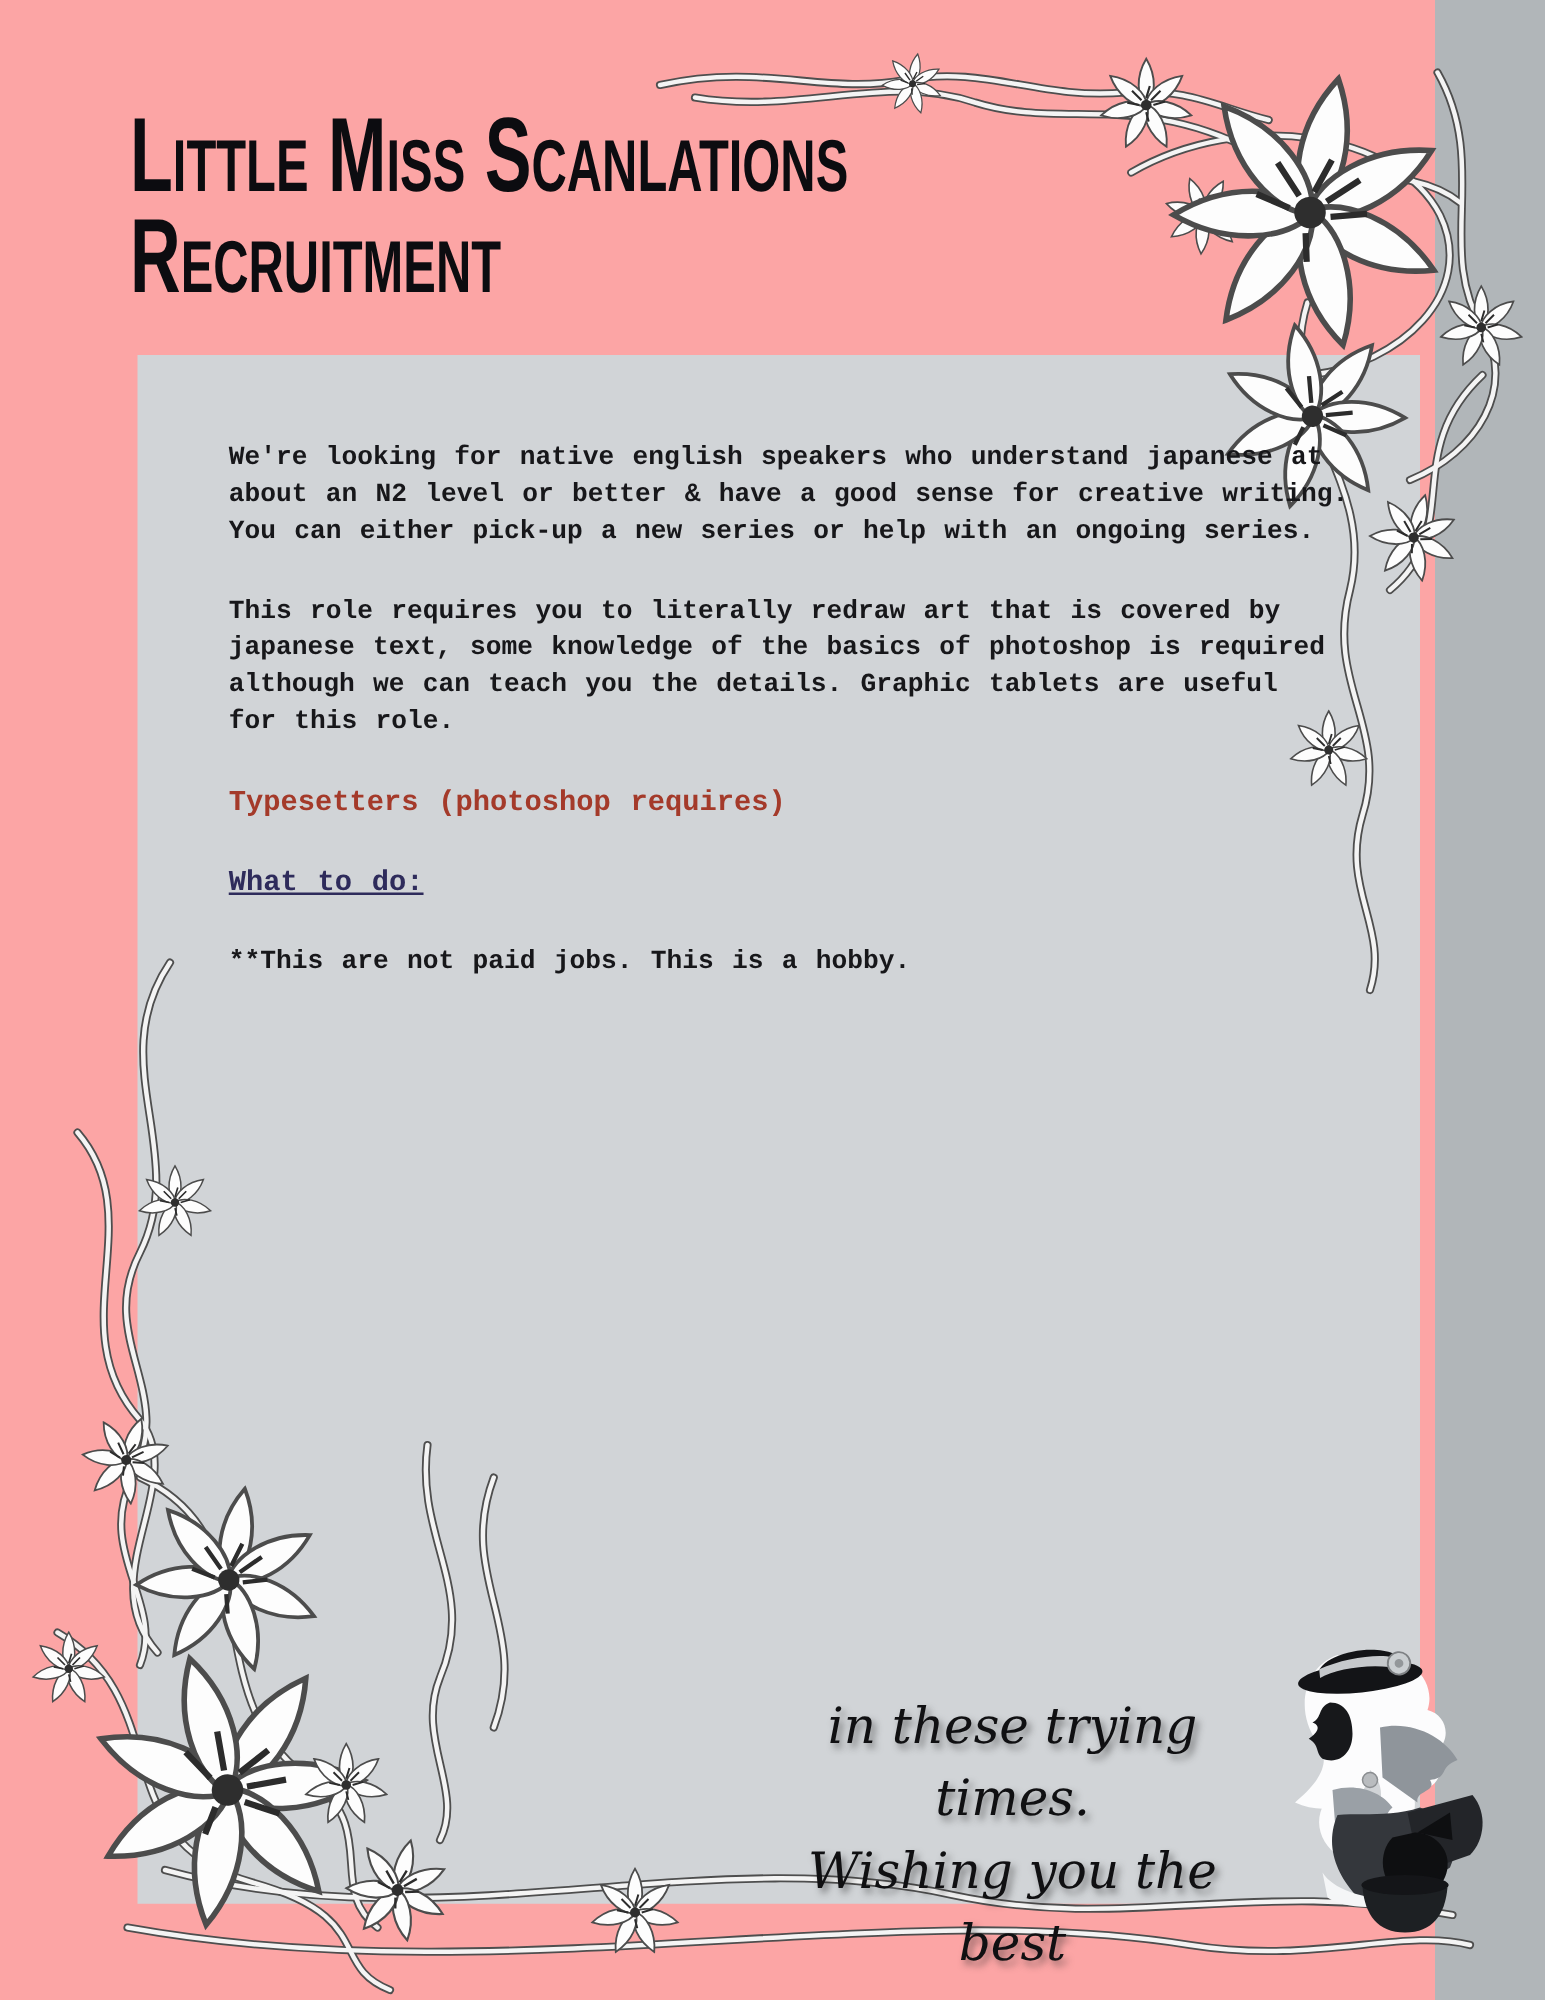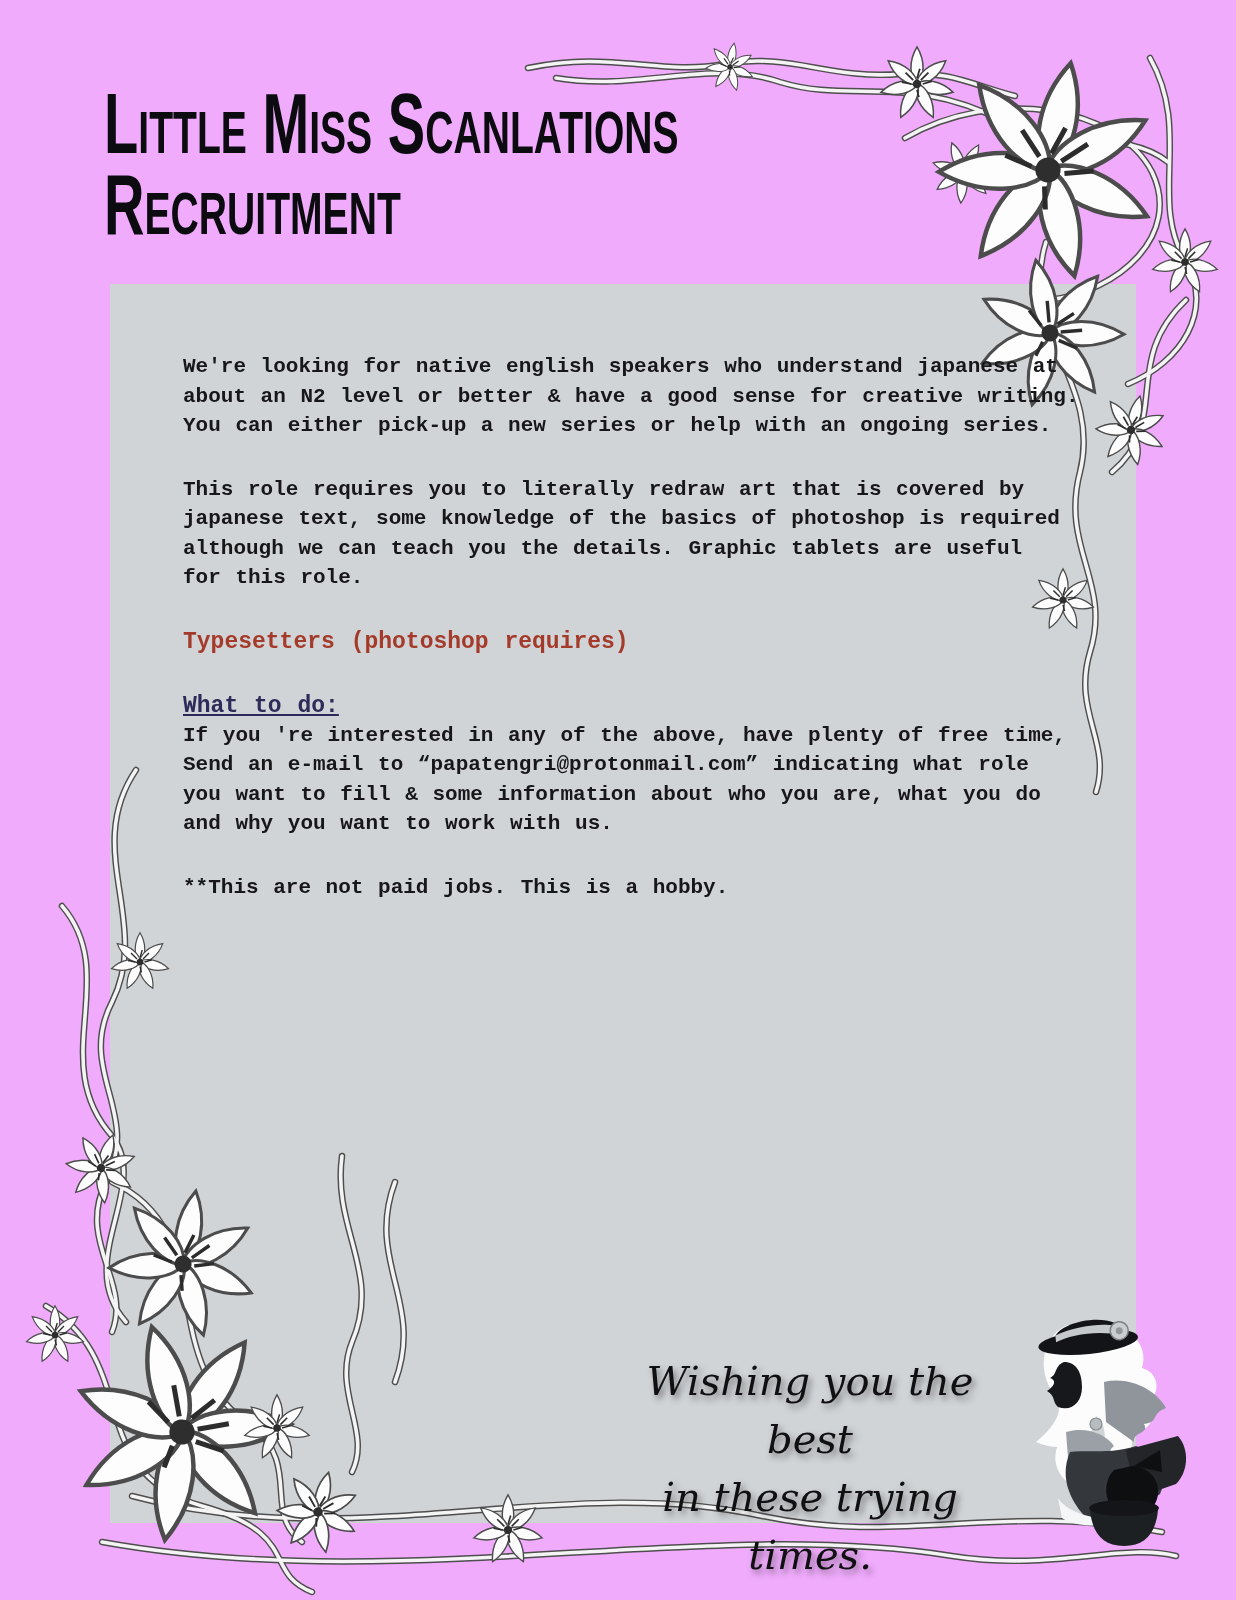--- a/index.html
+++ b/index.html
@@ -1,17 +1,17 @@
 <!DOCTYPE html>
 <html><head>
 <meta charset="utf-8">
 <style>
   html,body{margin:0;padding:0;}
   body{width:1236px;height:1600px;overflow:hidden;background:#b1b6b9;}
-  .canvas{position:relative;width:1236px;height:1600px;background:#f0abfc;font-family:"Liberation Sans",sans-serif;}
+  .canvas{position:relative;width:1148px;height:1600px;background:#fca5a5;font-family:"Liberation Sans",sans-serif;}
   .panel{position:absolute;left:110px;top:284px;width:1026px;height:1239px;background:#d1d4d7;z-index:0;}
   .deco{position:absolute;left:0;top:0;width:1236px;height:1600px;z-index:1;pointer-events:none;}
   .title{position:absolute;left:104px;top:84px;z-index:2;margin:0;
          font-family:"Liberation Sans",sans-serif;font-weight:700;font-variant:small-caps;
          font-size:66px;line-height:0.95;color:#0c0c10;letter-spacing:0px;
          transform:scaleX(0.85) scaleY(1.28);transform-origin:0 0;white-space:nowrap;}
   .content{position:absolute;left:183px;top:352px;width:950px;z-index:2;
            font-family:"Liberation Mono","DejaVu Sans Mono",monospace;font-weight:700;
            font-size:21px;line-height:29.5px;color:#17171a;word-spacing:2px;}
   .content p,.content h2{margin:0;white-space:pre;}
@@ -159,27 +159,23 @@
 although we can teach you the details. Graphic tablets are useful
 for this role.</p>
     </div>
 
     <div class="section">
       <h2 class="sec-heading red">Typesetters (photoshop requires)</h2>
     </div>
 
     <div class="section">
       <h2 class="sec-heading navy">What to do:</h2>
-      <p class="sec-body">If you 're interested in any of the above, have plenty of free time,
-Send an e-mail to “papatengri@protonmail.com” indicating what role
-you want to fill &amp; some information about who you are, what you do
-and why you want to work with us.</p>
     </div>
 
     <p class="footnote">**This are not paid jobs. This is a hobby.</p>
   </div>
 
   <div class="closing">
+    <div>in these trying times.</div>
     <div>Wishing you the best</div>
-    <div>in these trying times.</div>
   </div>
 
 </div>
 
 </body></html>

